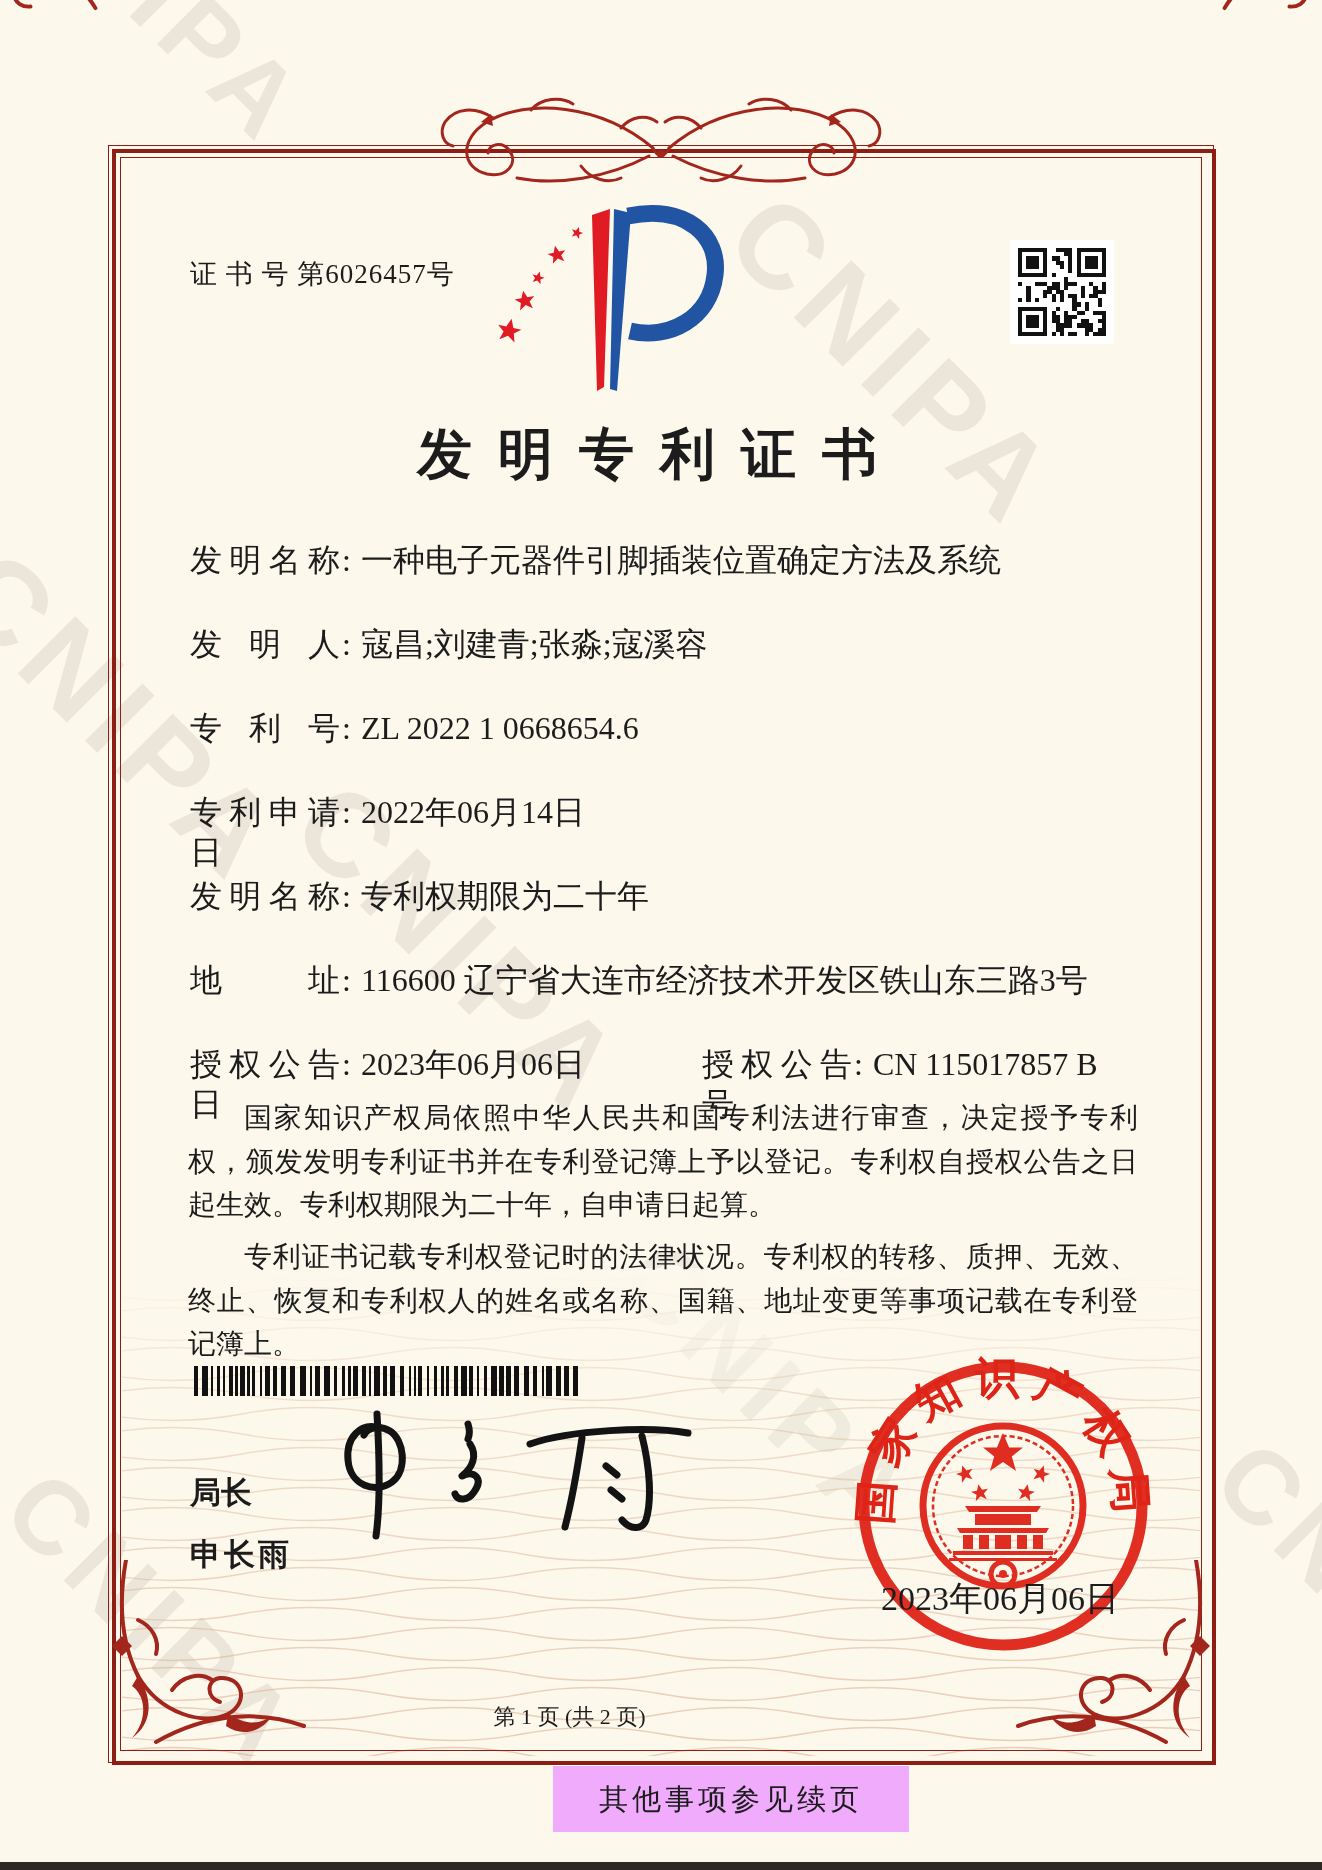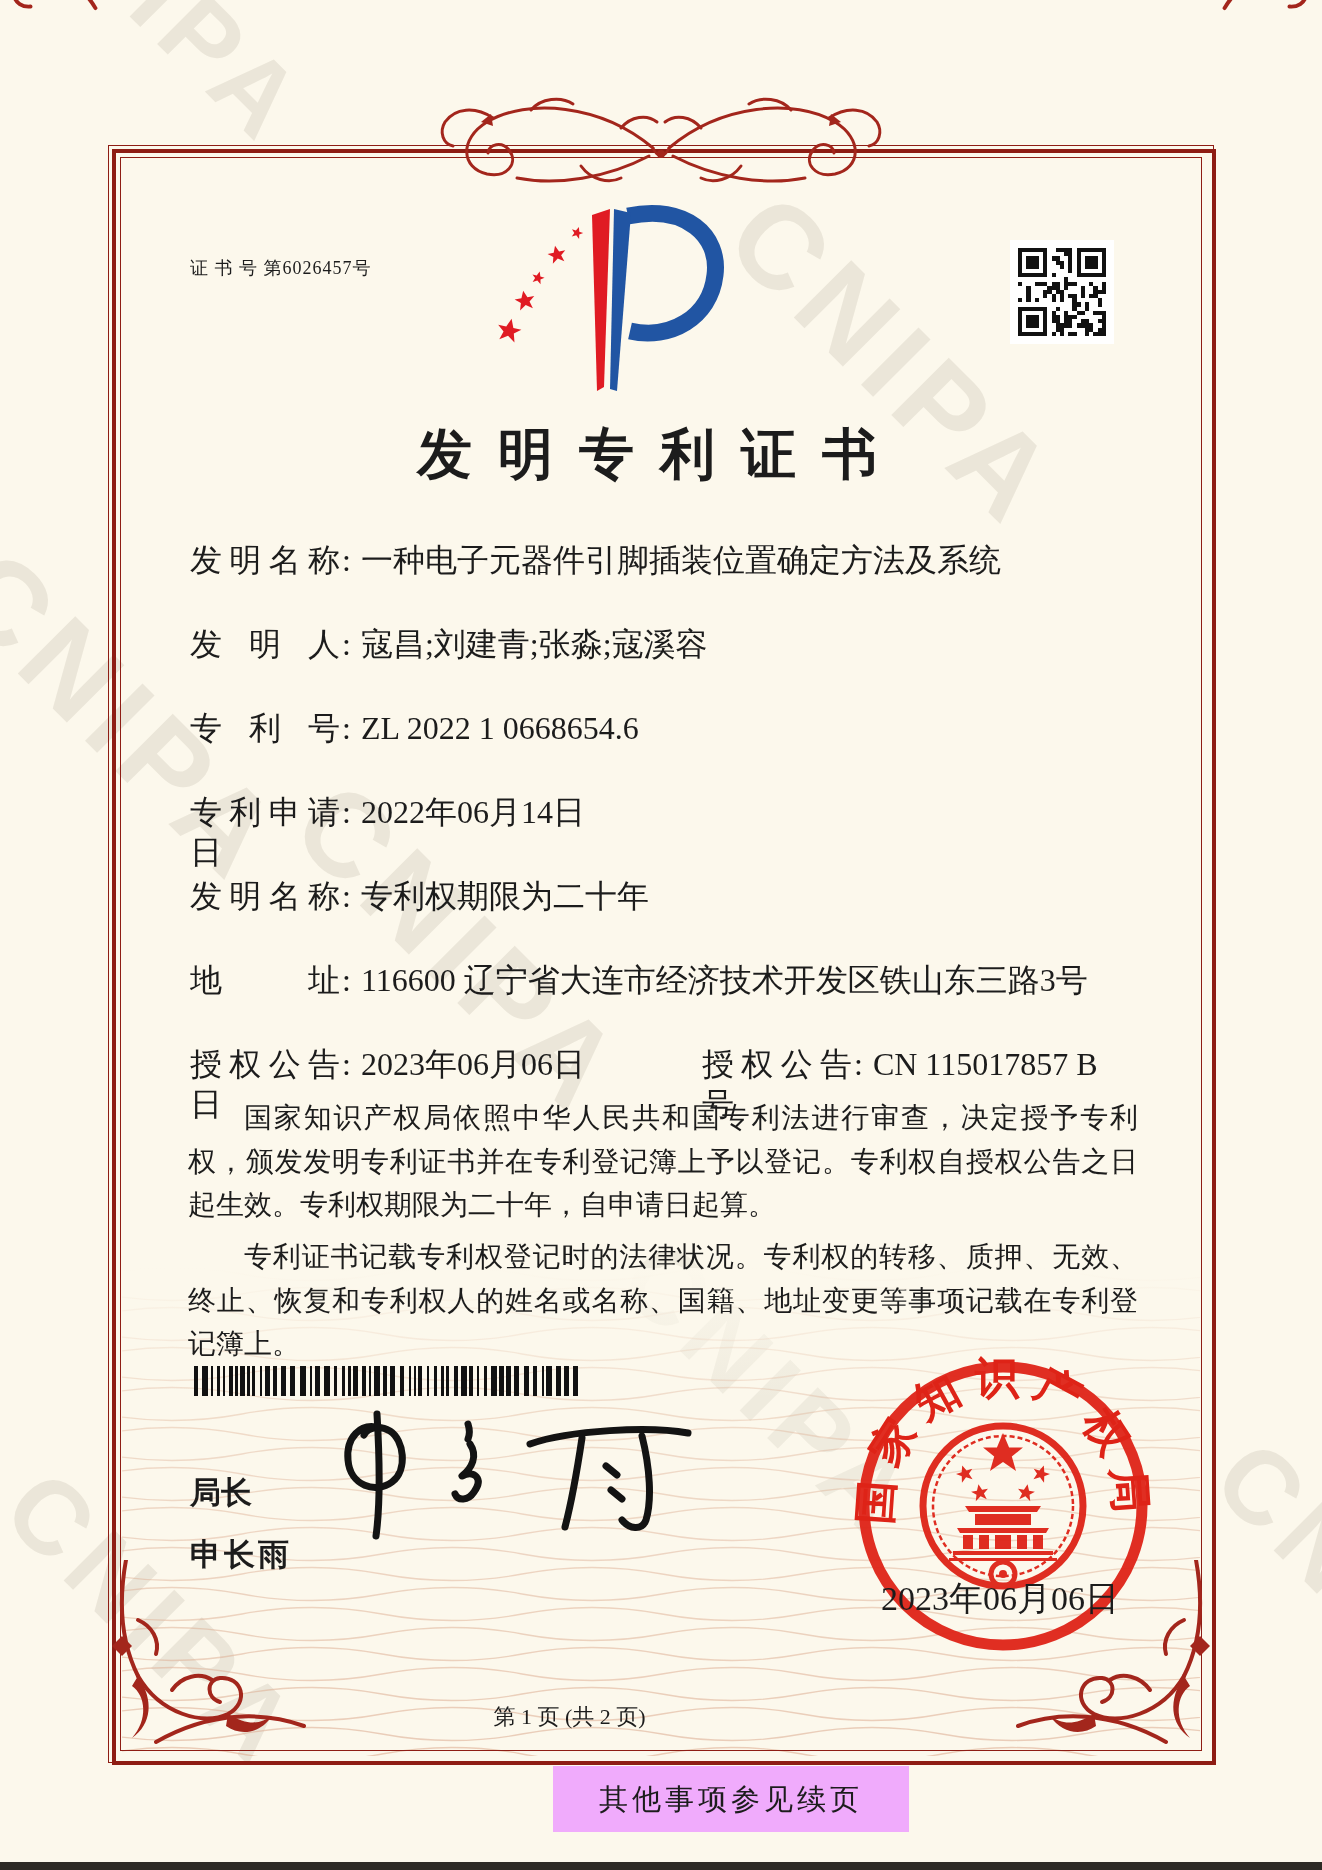--- a/index.html
+++ b/index.html
@@ -9,21 +9,21 @@
   .wm{position:absolute;font-family:"Liberation Sans", sans-serif;font-weight:bold;
       color:rgba(176,168,148,0.22);letter-spacing:10px;transform:rotate(45deg);
       white-space:nowrap;pointer-events:none;}
   
   .frame-outer,.frame-mid,.frame-inner{position:absolute;pointer-events:none;}
   .frame-outer{left:108px;top:145px;width:1104px;height:1616px;border:1px solid #8e1d14;}
   .frame-mid  {left:112px;top:149px;width:1096px;height:1608px;border:4px solid #8e1d14;}
   .frame-inner{left:120px;top:157px;width:1080px;height:1592px;border:1px solid #8e1d14;}
   .ornament{position:absolute;pointer-events:none;}
   
-  .cert-no{position:absolute;left:190px;top:256px;font-size:18px;letter-spacing:1px;}
+  .cert-no{position:absolute;left:190px;top:256px;font-size:27px;letter-spacing:1px;}
   .logo{position:absolute;left:480px;top:203px;}
   .qr-box{position:absolute;left:1010px;top:240px;width:104px;height:104px;background:#fff;
           display:flex;align-items:center;justify-content:center;}
   .title{position:absolute;left:108px;top:418px;width:1104px;text-align:center;
          font-size:55px;font-weight:bold;letter-spacing:26px;box-sizing:border-box;}
   
   .rows{position:absolute;left:190px;top:540px;width:960px;font-size:32px;}
   .row{position:relative;height:84px;line-height:40px;}
   .flabel{display:inline-block;width:150px;text-align:justify;text-align-last:justify;vertical-align:top;}
   .fcolon{display:inline-block;margin:0 10px 0 2px;}

